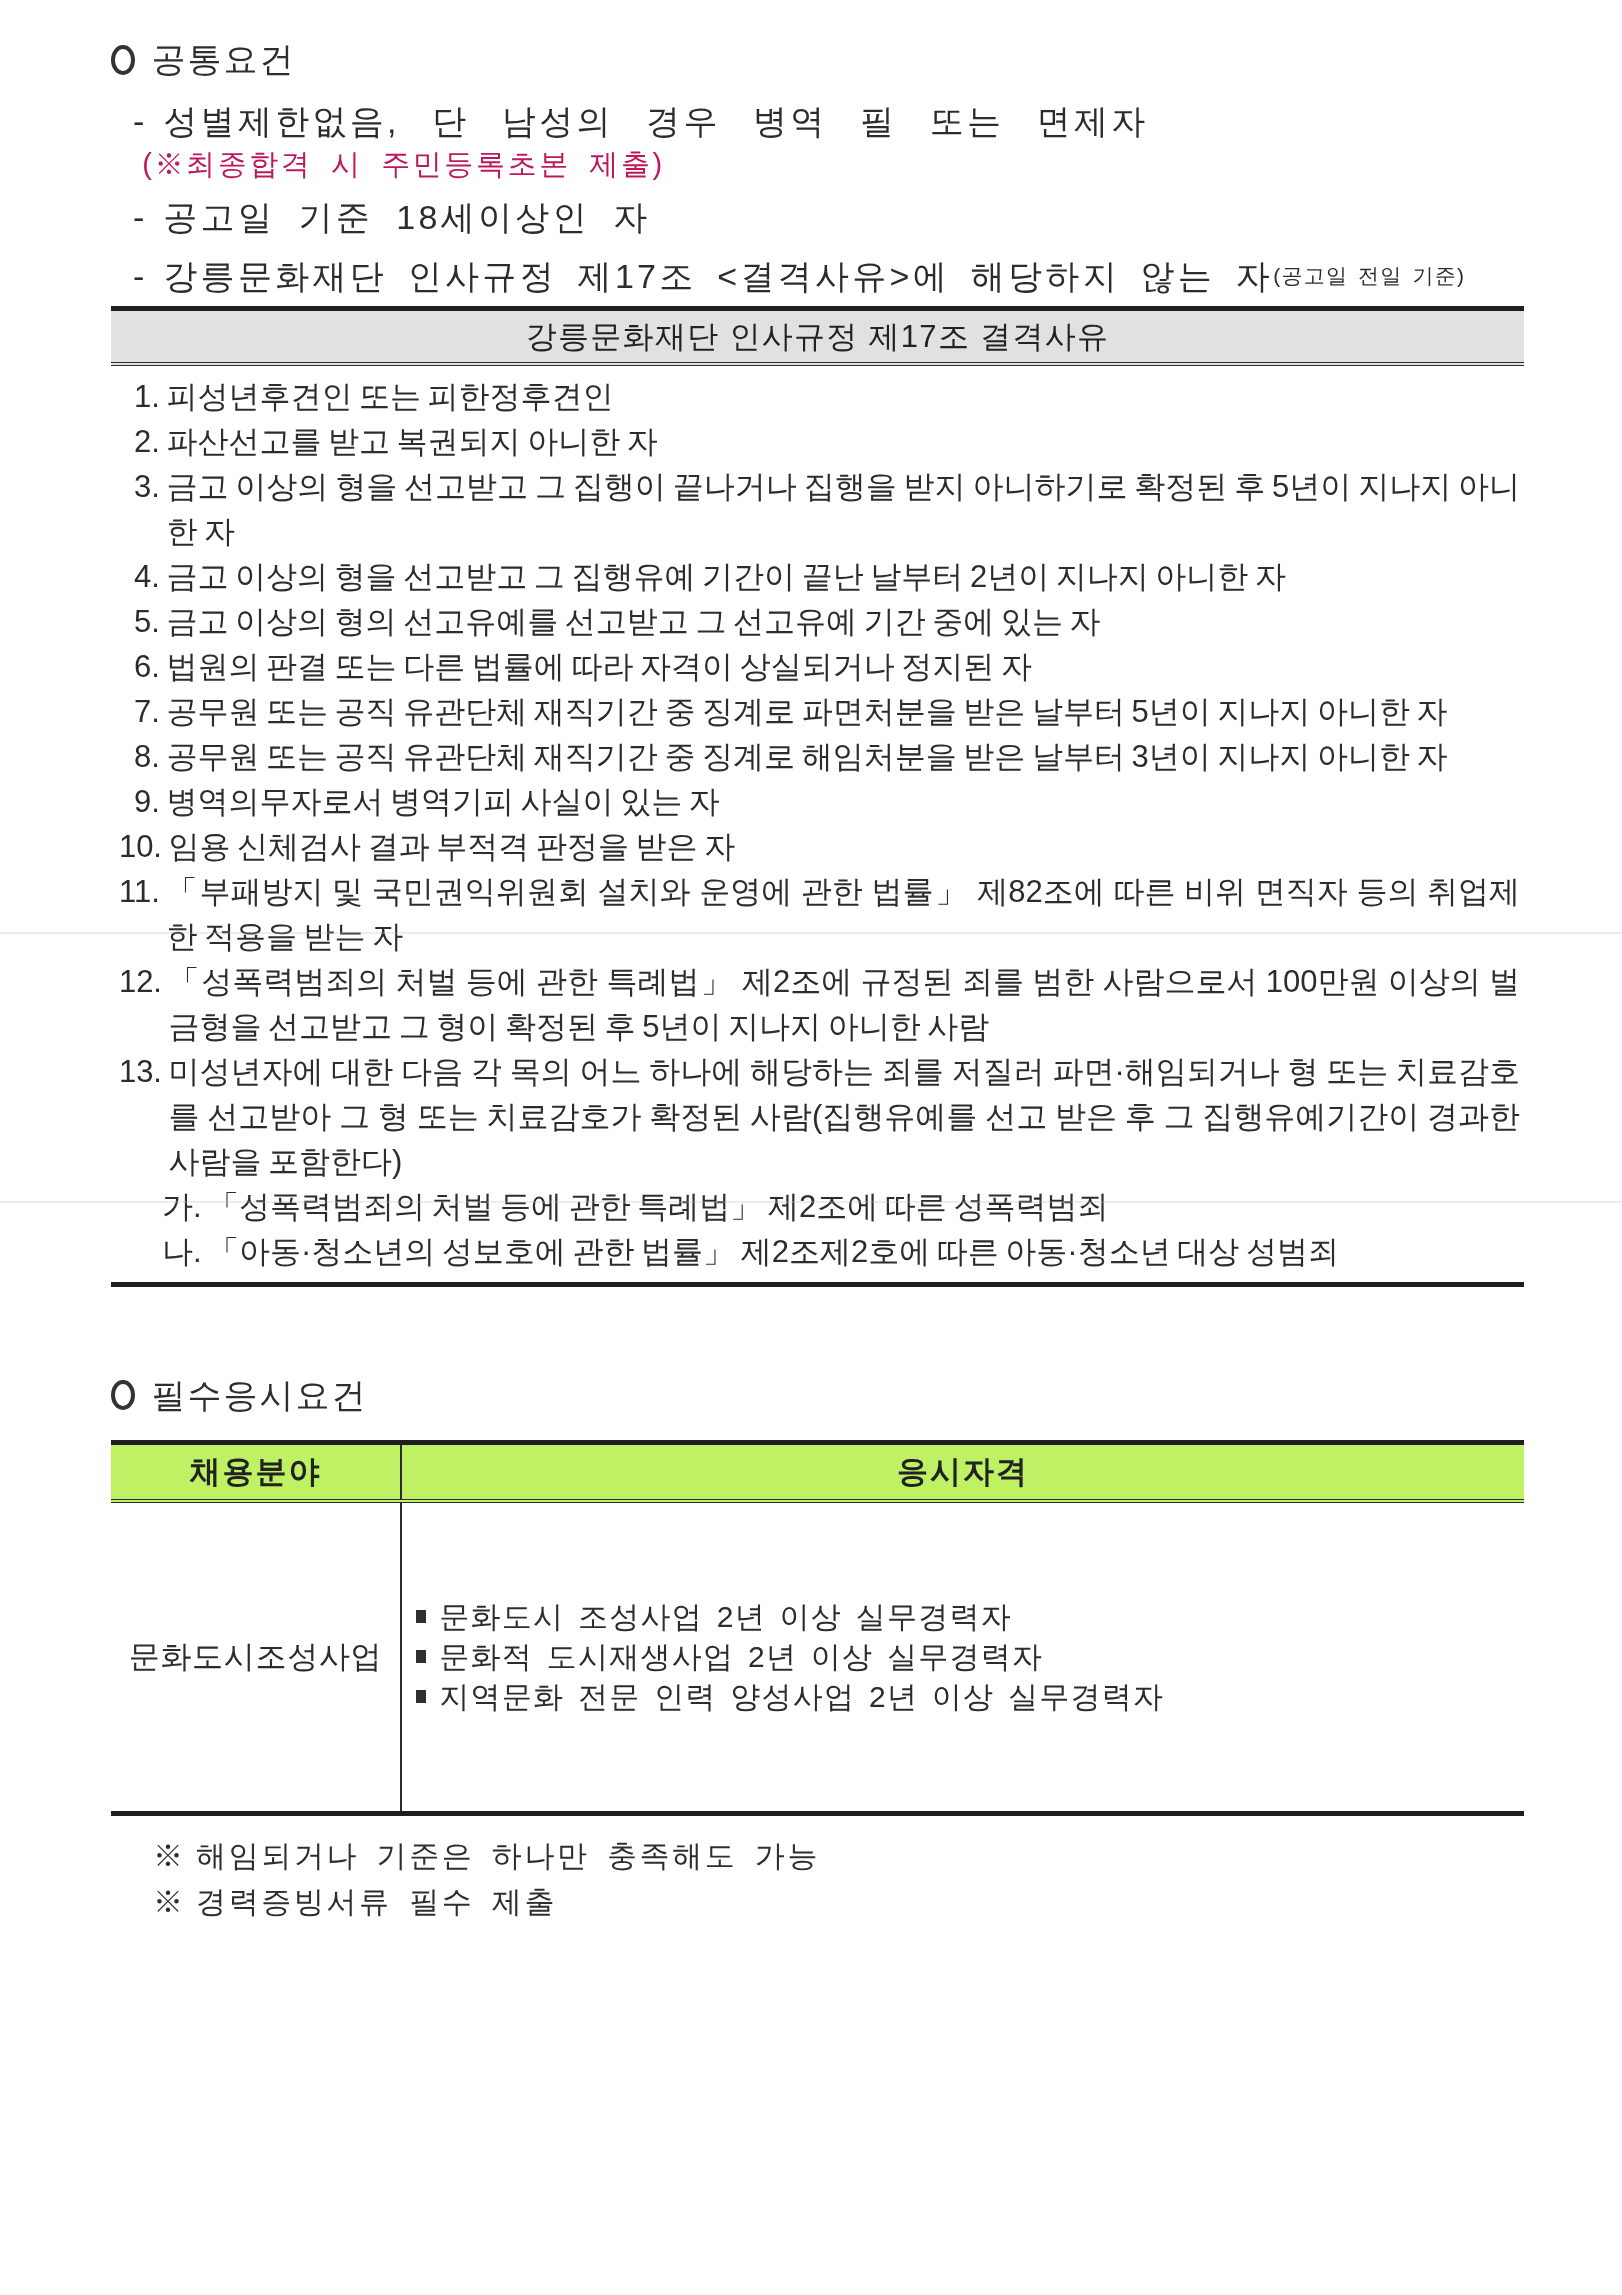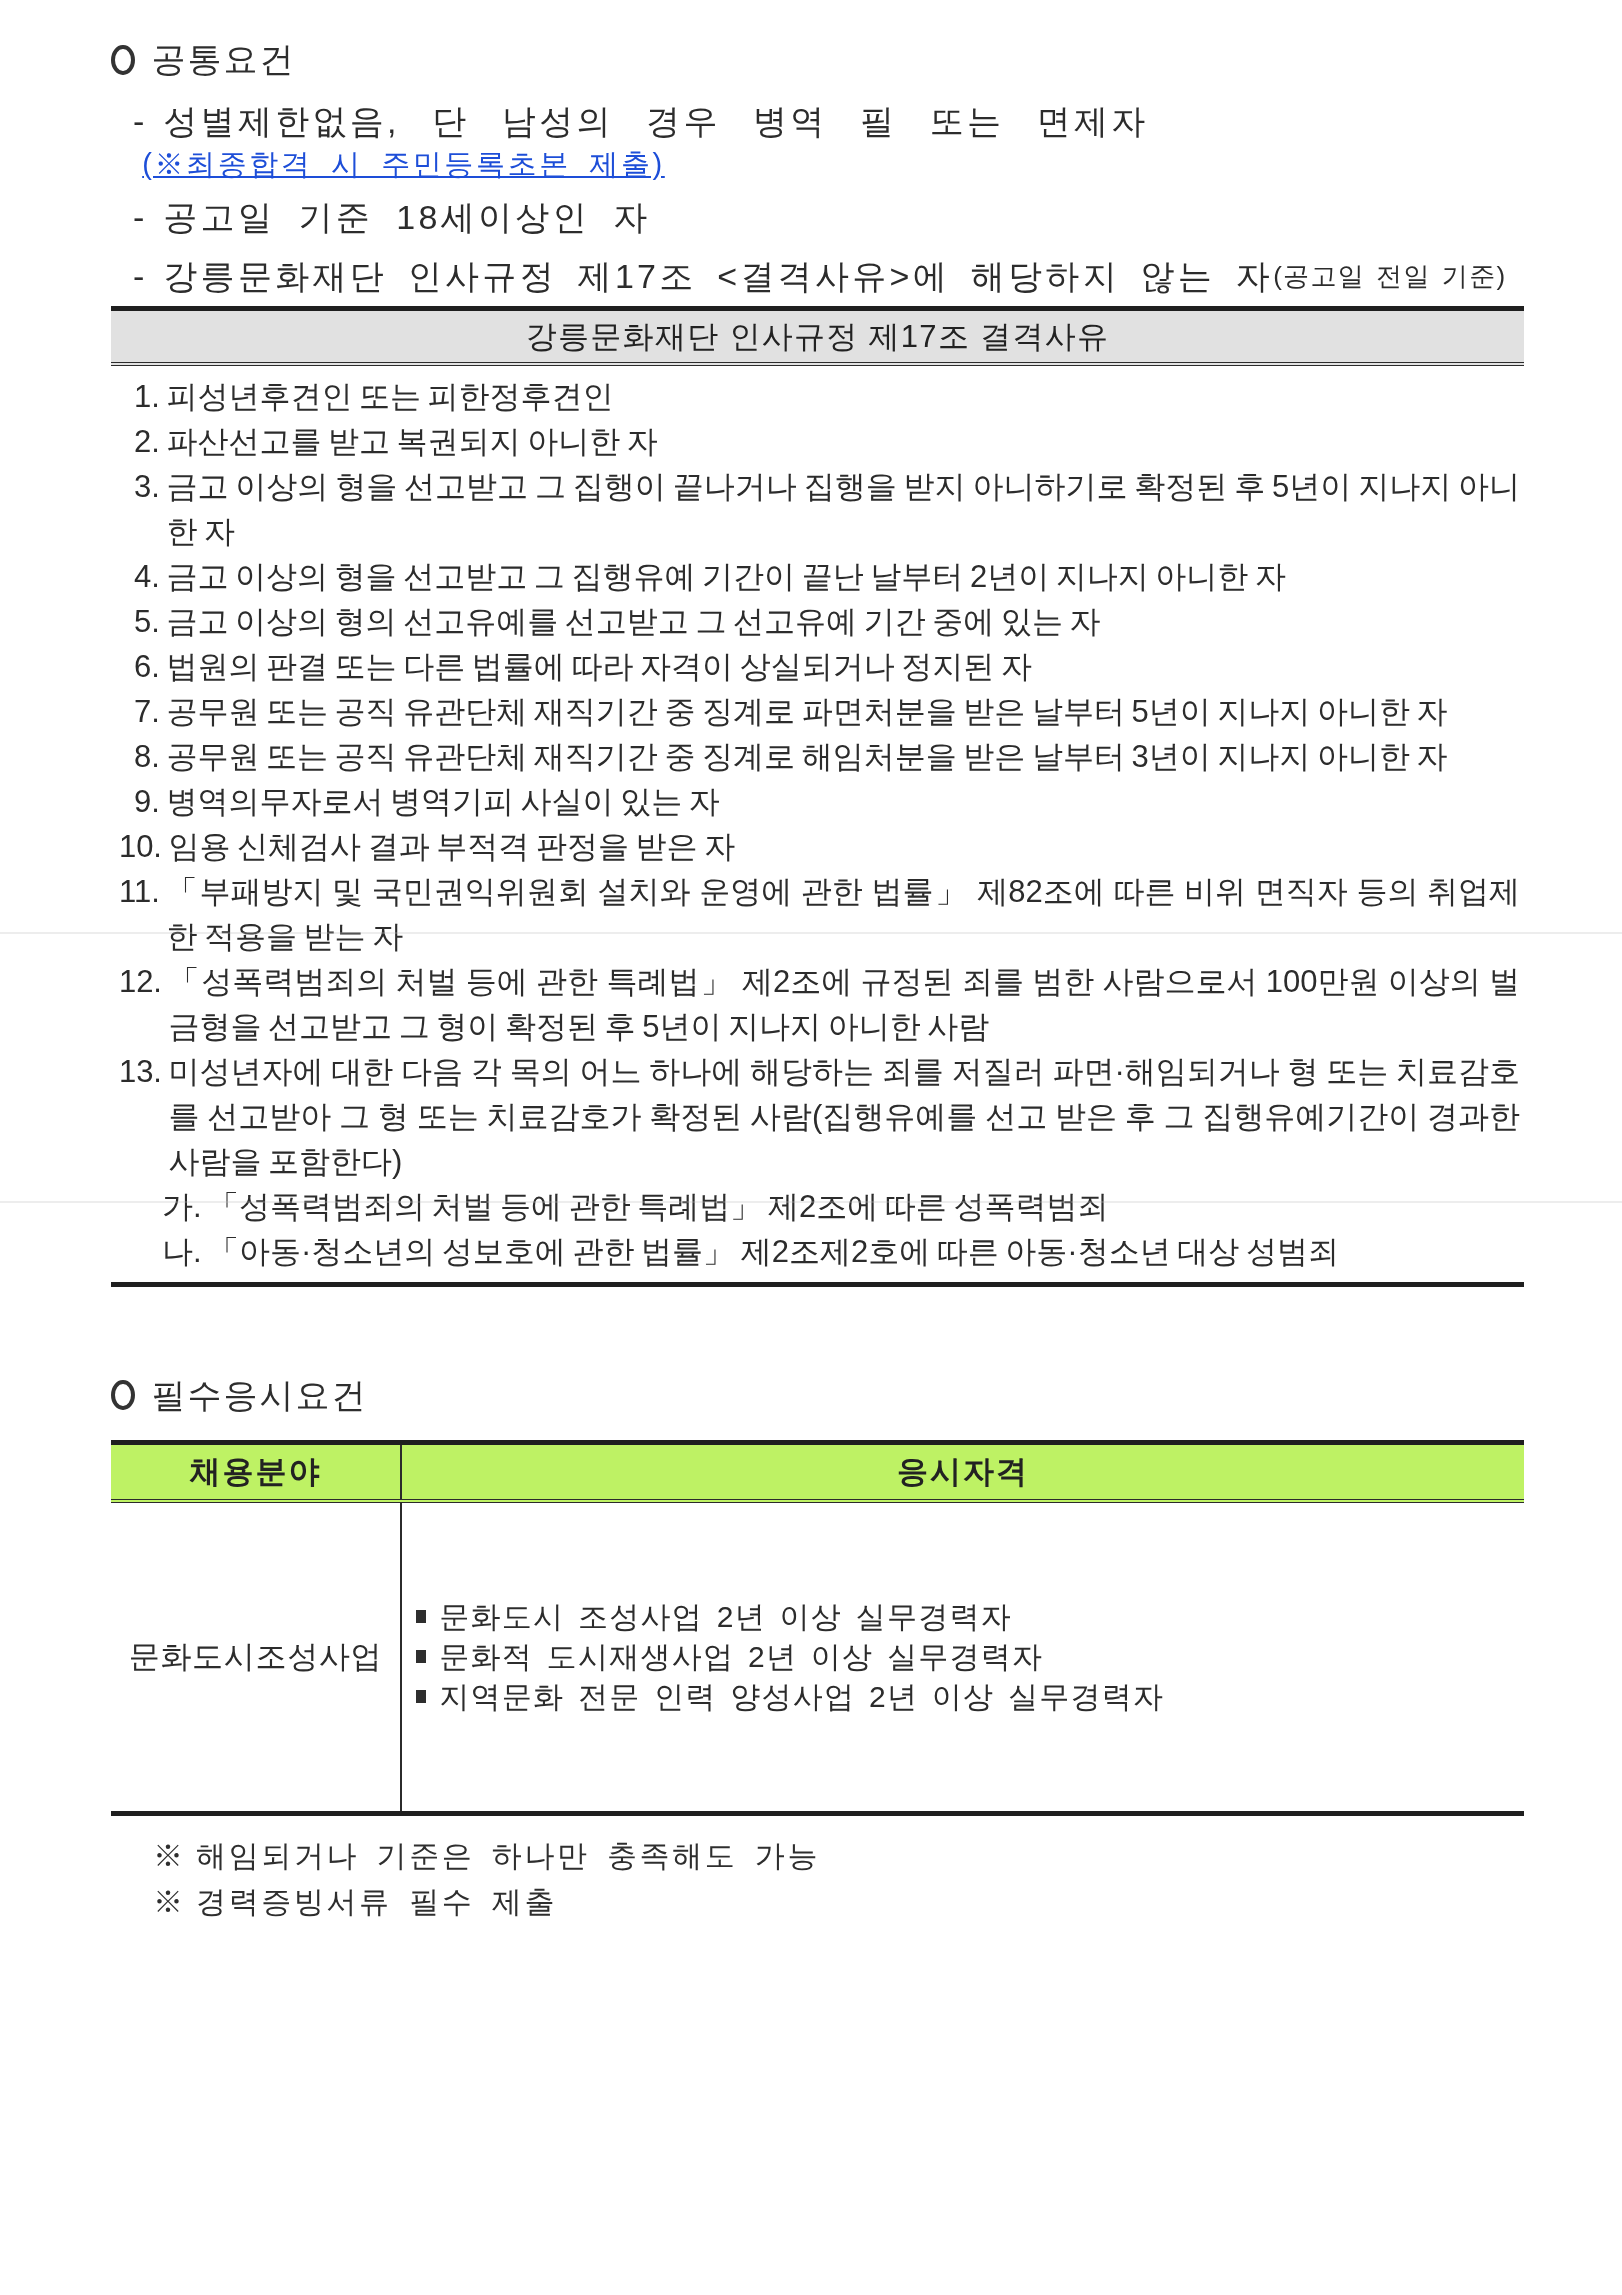--- a/index.html
+++ b/index.html
@@ -45,25 +45,24 @@
     letter-spacing:3.3px;word-spacing:19.6px;
     color:#2c2c2c;
   }
   .bullet-row .dash{flex:0 0 auto;margin-right:15.7px;}
   .bullet-row.b2{margin-top:13px;word-spacing:10.5px;}
   .bullet-row.b3{margin-top:17px;word-spacing:7.9px;}
   .note-row{
     margin:3.9px 0 0 9.2px;
     font-size:29px;line-height:37px;
     letter-spacing:2.6px;word-spacing:7.9px;
-    color:#1d4ed8;
-    text-decoration:underline;
+    color:#be185d;
   }
   .small-suffix{
-    font-size:26px;letter-spacing:1.3px;word-spacing:2.6px;
+    font-size:21px;letter-spacing:1.3px;word-spacing:2.6px;
     align-self:center;white-space:nowrap;
   }
   
   .rule-table{
     margin-top:9.2px;
     border-top:5.9px solid #1f1f1f;
     border-bottom:5.9px solid #1f1f1f;
   }
   .rule-header{
     background:#e1e1e1;

